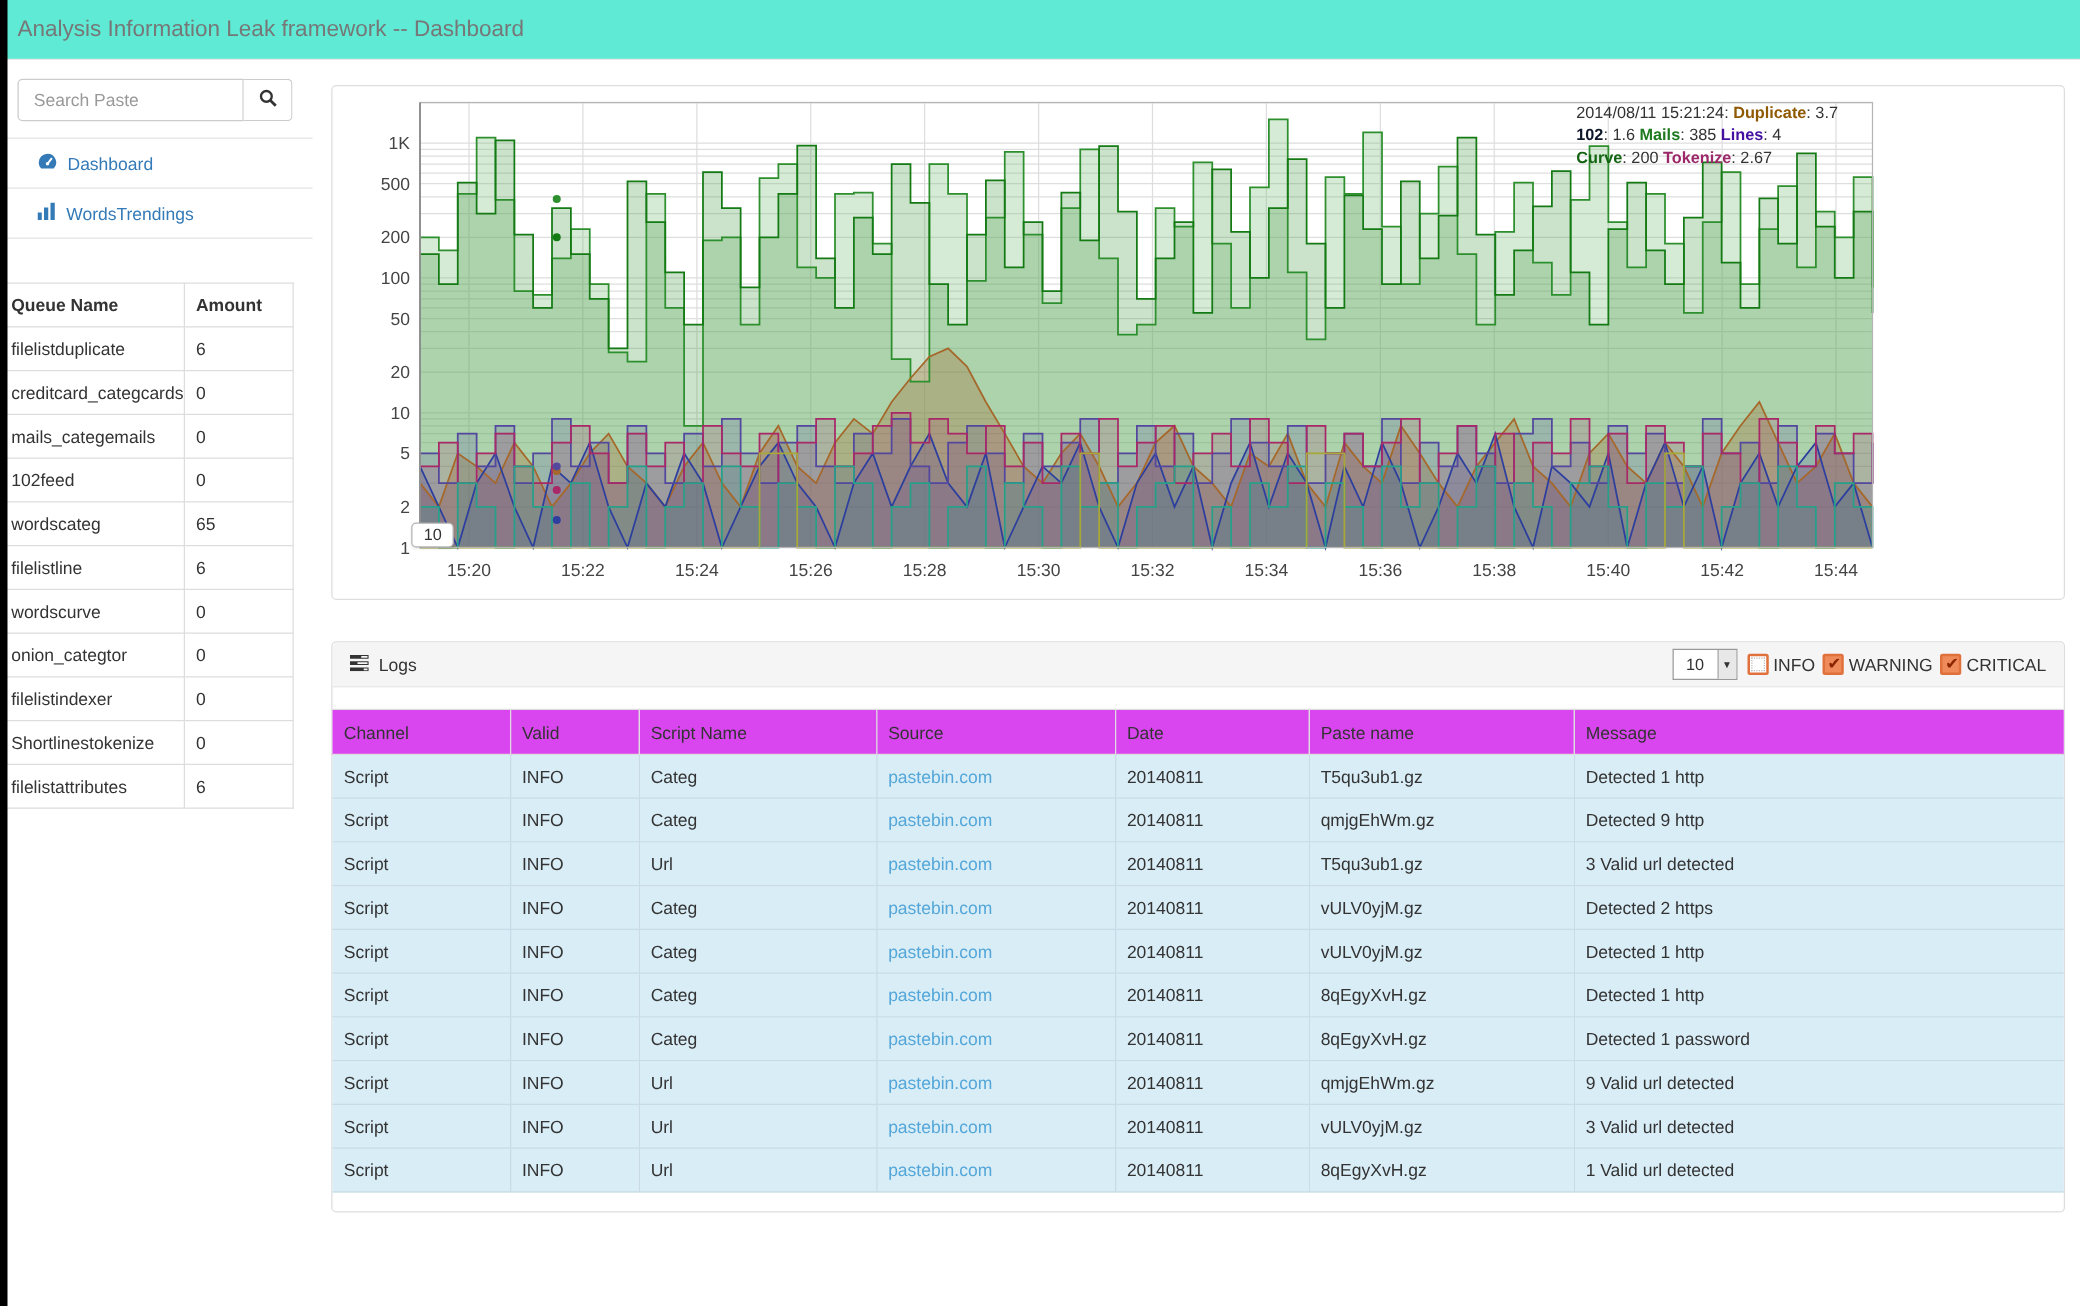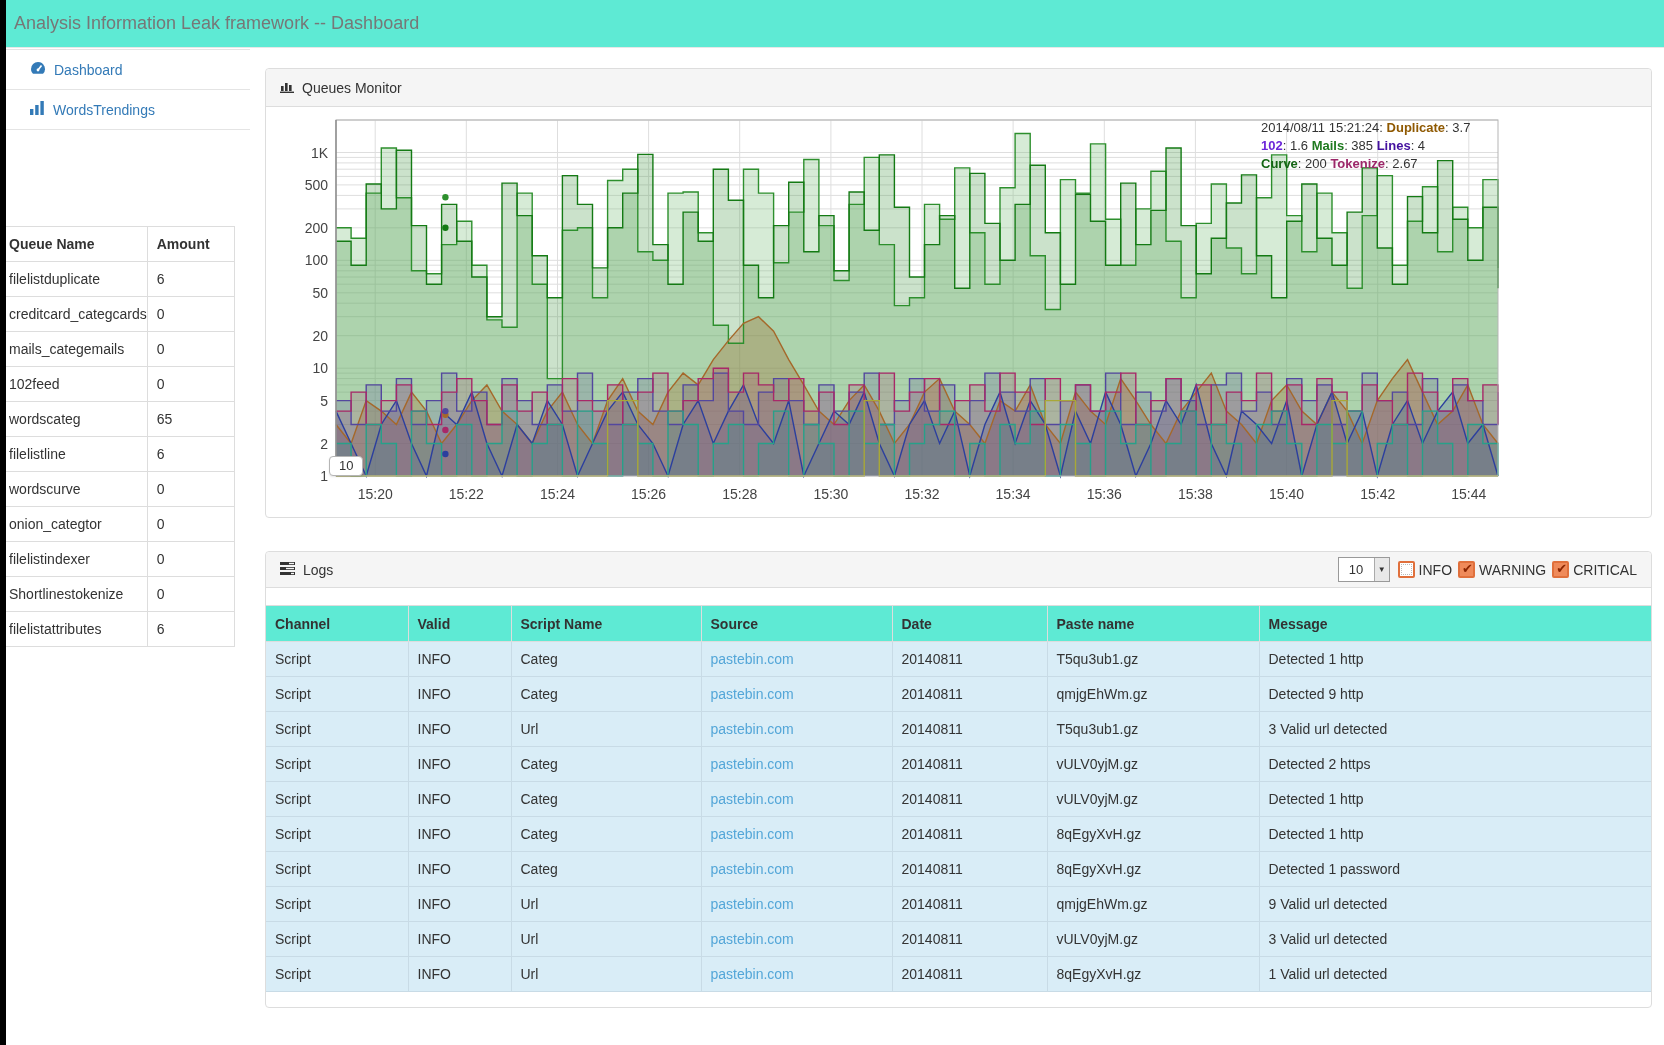--- a/index.html
+++ b/index.html
@@ -60,39 +60,50 @@
   .filters { display:flex; align-items:center; gap:6px; font-size:14px; color:#333; }
   .cbx { width:17px; height:17px; border:2px solid #e0703c; display:inline-block; vertical-align:middle;
     border-radius:2px; position:relative; cursor:pointer; background:#fff; }
   .cbx.unchecked::after { content:""; position:absolute; inset:1px; border:1px dotted #bbb; }
   .cbx.checked { background:#ef8a5a; }
   .cbx.checked::after { content:"\2714"; position:absolute; left:2px; top:-2px; color:#8b2500; font-size:13px; }
   .filter-item { display:flex; align-items:center; gap:4px; cursor:pointer; }
 
   .logs-body { padding:17px 0 15px 0; }
   .logs-table { width:100%; border-collapse:collapse; table-layout:fixed; }
-  .logs-table th { background:#5eead4; font-weight:bold; text-align:left; height:36px; padding:0 0 0 9px;
+  .logs-table th { background:#d946ef; font-weight:normal; text-align:left; height:36px; padding:0 0 0 9px;
     border:1px solid #ddd; border-left:none; font-size:14px; }
   .logs-table th:last-child, .logs-table td:last-child { border-right:none; }
   .logs-table td { background:#d9edf7; height:35px; padding:0 0 0 9px; border:1px solid #c8dbe6;
     border-left:none; font-size:14px; color:#333; }
   .logs-table a { color:#53a6d8; text-decoration:none; cursor:pointer; }
 
   svg text { font-family:"Liberation Sans", sans-serif; }
 </style>
 </head>
 <body>
 
 <div class="black-strip"></div>
 
 <header class="navbar">
   <span class="title">Analysis Information Leak framework -- Dashboard</span>
 </header>
 
 <aside class="sidebar">
+  <div class="search-group">
+    <input class="search-input" placeholder="Search Paste" style="">
+    <button class="search-btn">
+      <span>
+        <svg width="15" height="15" viewBox="0 0 16 16">
+            <circle cx="6.5" cy="6.5" r="4.6" fill="none" stroke="#333" stroke-width="2"></circle>
+            <line x1="10" y1="10" x2="14.5" y2="14.5" stroke="#333" stroke-width="2.4"></line>
+          </svg>
+      </span>
+    </button>
+  </div>
   <div class="side-sep"></div>
   <div class="nav-item">
     <span>
       <svg width="16" height="14" viewBox="0 0 16 14">
           <path d="M8 1a7 7 0 0 0-7 7c0 2 .8 3.6 2 4.8h10A7 7 0 0 0 8 1z" fill="#337ab7"></path>
           <line x1="8" y1="9" x2="11.5" y2="4.5" stroke="#fff" stroke-width="1.6"></line>
           <circle cx="8" cy="9" r="1.4" fill="#fff"></circle>
         </svg>
     </span>
     <span class="lbl">Dashboard</span>
@@ -162,31 +173,20 @@
           <td>filelistattributes</td>
           <td>6</td>
         </tr>
       </tbody>
   </table>
 </aside>
 
 <main class="content">
 
   <section class="panel queues-panel">
-    <div class="panel-heading">
-      <span>
-        <svg width="14" height="13" viewBox="0 0 14 13">
-            <rect x="0" y="11.6" width="14" height="1.4" fill="#333"></rect>
-            <rect x="1" y="6" width="2.6" height="5" fill="#333"></rect>
-            <rect x="5" y="3" width="2.6" height="8" fill="#333"></rect>
-            <rect x="9" y="5" width="2.6" height="6" fill="#333"></rect>
-          </svg>
-      </span>
-      <span class="ph-title">Queues Monitor</span>
-    </div>
     <div class="chart-wrap">
       <svg id="chart" width="1355" height="392">
           <line x1="55" y1="362.0" x2="1217" y2="362.0" stroke="#dedede" stroke-width="1"></line>
           <line x1="55" y1="329.5" x2="1217" y2="329.5" stroke="#dedede" stroke-width="1"></line>
           <line x1="55" y1="310.5" x2="1217" y2="310.5" stroke="#dedede" stroke-width="1"></line>
           <line x1="55" y1="297.1" x2="1217" y2="297.1" stroke="#dedede" stroke-width="1"></line>
           <line x1="55" y1="286.6" x2="1217" y2="286.6" stroke="#dedede" stroke-width="1"></line>
           <line x1="55" y1="278.1" x2="1217" y2="278.1" stroke="#dedede" stroke-width="1"></line>
           <line x1="55" y1="270.9" x2="1217" y2="270.9" stroke="#dedede" stroke-width="1"></line>
           <line x1="55" y1="264.6" x2="1217" y2="264.6" stroke="#dedede" stroke-width="1"></line>
@@ -267,21 +267,21 @@
           <circle cx="164.4" cy="113.8" r="3.2" fill="#147a14"></circle>
           <circle cx="164.4" cy="300.7" r="3.2" fill="#a5682a"></circle>
           <circle cx="164.4" cy="297.1" r="3.2" fill="#53479e"></circle>
           <circle cx="164.4" cy="316.0" r="3.2" fill="#a82868"></circle>
           <circle cx="164.4" cy="340.0" r="3.2" fill="#2c3f9e"></circle>
           <rect x="55" y="6" width="1162" height="356" fill="none" stroke="#b5b5b5"></rect>
           <line x1="55" y1="6" x2="55" y2="362" stroke="#888" stroke-width="1.4"></line>
         </svg>
       <div class="legend" id="legend">
           <div><span style="color: rgb(51, 51, 51);">2014/08/11 15:21:24: </span><b style="color: rgb(143, 89, 2);">Duplicate</b><span style="color: rgb(51, 51, 51);">: 3.7</span></div>
-          <div><b style="color: #6d28d9;">102</b><span style="color: rgb(51, 51, 51);">: 1.6 </span><b style="color: rgb(30, 122, 30);">Mails</b><span style="color: rgb(51, 51, 51);">: 385 </span><b style="color: rgb(67, 16, 159);">Lines</b><span style="color: rgb(51, 51, 51);">: 4</span></div>
+          <div><b style="color: #0f172a;">102</b><span style="color: rgb(51, 51, 51);">: 1.6 </span><b style="color: rgb(30, 122, 30);">Mails</b><span style="color: rgb(51, 51, 51);">: 385 </span><b style="color: rgb(67, 16, 159);">Lines</b><span style="color: rgb(51, 51, 51);">: 4</span></div>
           <div><b style="color: rgb(19, 100, 19);">Curve</b><span style="color: rgb(51, 51, 51);">: 200 </span><b style="color: rgb(156, 39, 105);">Tokenize</b><span style="color: rgb(51, 51, 51);">: 2.67</span></div>
         </div>
       <div class="chart-tip">10</div>
     </div>
   </section>
 
   <section class="panel logs-panel">
     <div class="panel-heading">
       <span>
         <svg width="15" height="13" viewBox="0 0 15 13">

